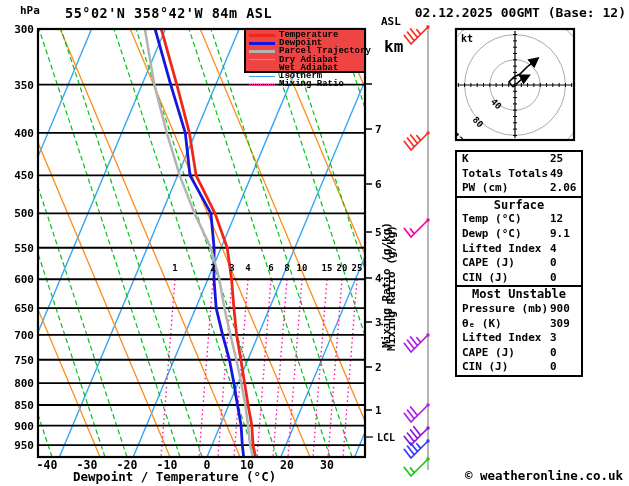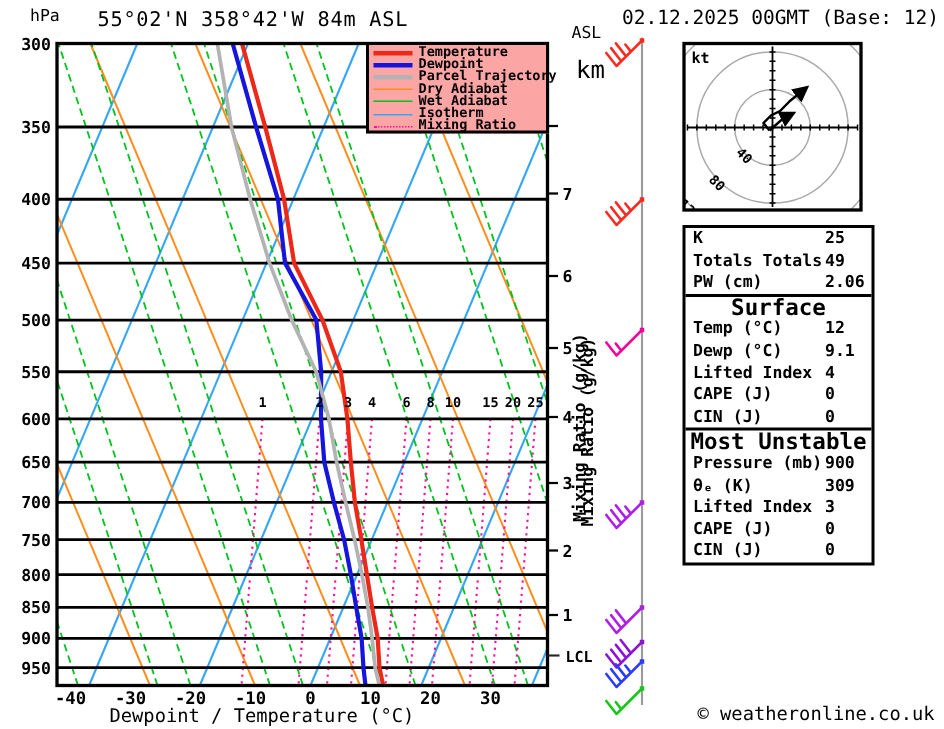--- a/index.html
+++ b/index.html
@@ -1,39 +1,39 @@
 <!DOCTYPE html>
 <html><head>
 <meta charset="utf-8">
 <style>
   html,body{margin:0;padding:0;background:#ffffff;}
   #stage{position:relative;width:629px;height:486px;background:#fff;overflow:hidden;
          font-family:"DejaVu Sans Mono", monospace;}
   #skewt-svg{position:absolute;left:0;top:0;}
   svg text{font-family:"DejaVu Sans Mono", monospace;font-weight:bold;fill:#000;}
-  .hdr{position:absolute;font-weight:normal;white-space:nowrap;color:#000;padding-left:13px;}
+  .hdr{position:absolute;font-weight:bold;white-space:nowrap;color:#000;padding-left:13px;}
   #unit-hpa{left:7px;top:4px;font-size:11px;}
   #main-title{left:52px;top:5px;font-size:13.5px;letter-spacing:.5px;}
   #unit-km{left:371px;top:2px;font-size:16px;margin-top:35px;}
   #unit-asl{left:368px;top:15px;font-size:11px;text-align:center;}
   #date-title{right:3px;top:5px;font-size:13px;}
   #xaxis-label{left:60px;top:469px;width:290px;text-align:left;font-size:12.5px;}
   #footer-credit{left:452px;top:468px;font-size:12.5px;}
   
-  #legend{position:absolute;left:244px;top:28px;width:122px;height:61px;background:#fca5a5;
-          border:2px solid #000;padding:1px 0 0 3px;box-sizing:border-box;}
+  #legend{position:absolute;left:244px;top:28px;width:122px;height:45px;background:#ef4444;
+          border:2px solid #000;padding:1px 0 0 3px;box-sizing:border-box;font-family:Liberation Mono, monospace;}
   .lg-row{display:flex;align-items:center;height:8.2px;line-height:8.2px;}
   .lg-swatch{width:26px;margin-right:4px;flex:0 0 26px;}
   .lg-label{font-size:9px;font-weight:bold;white-space:nowrap;}
   
   #stats{position:absolute;left:455px;top:150px;width:128px;border:2px solid #000;
          background:#fff;box-sizing:border-box;}
   .sec{border-top:2px solid #000;}
   .sec:first-child{border-top:none;}
-  .sec-title{text-align:center;font-size:15px;font-weight:bold;height:14.6px;line-height:14.6px;}
+  .sec-title{text-align:center;font-size:12px;font-weight:bold;height:14.6px;line-height:14.6px;}
   .srow{position:relative;height:14.6px;line-height:14.6px;font-size:11px;font-weight:bold;
         padding-left:5px;white-space:nowrap;}
   .sval{position:absolute;left:93px;top:0;}
 </style>
 </head>
 <body>
 
 <div id="stage">
   <svg id="skewt-svg" width="629" height="486">
     <defs>

